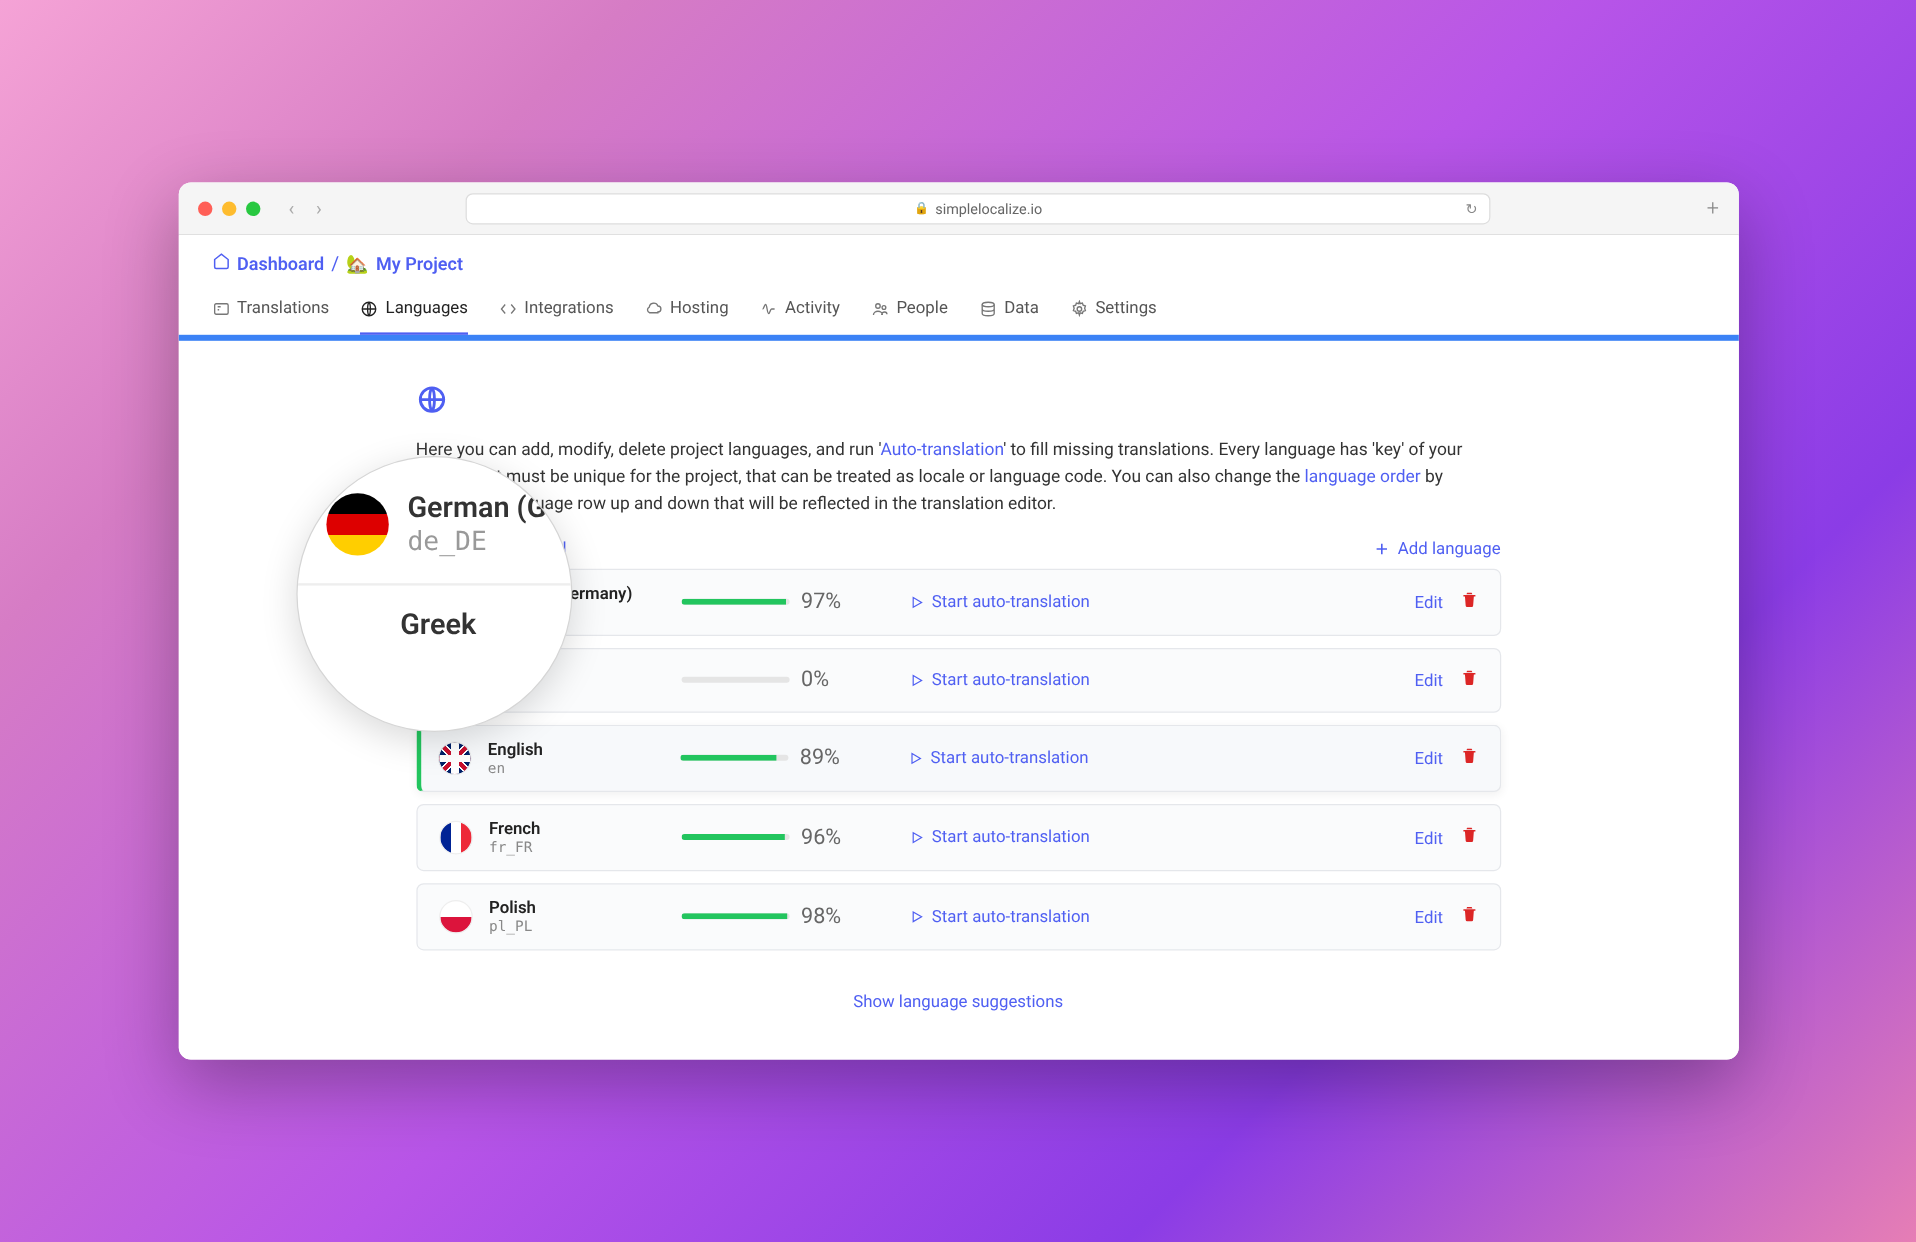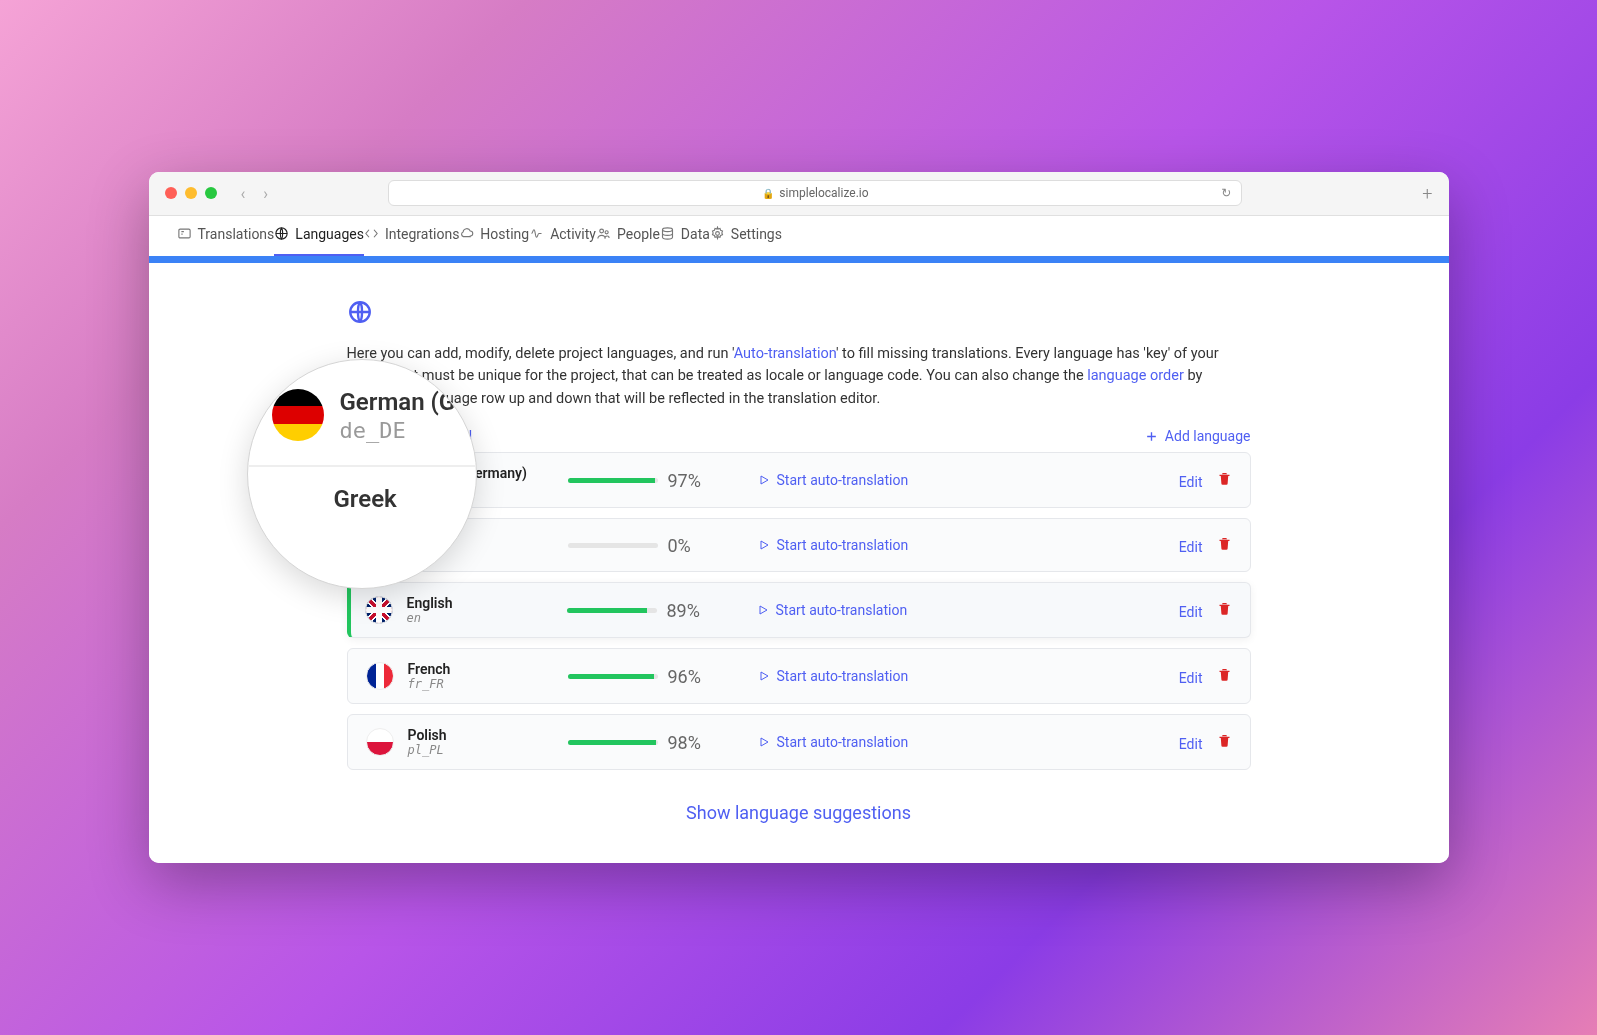--- a/index.html
+++ b/index.html
@@ -53,21 +53,21 @@
 .url-reload { position: absolute; right: 10px; color: #888; font-size: 12px; }
 .new-tab { color: #888; font-size: 18px; font-weight: 300; }
 
 .app-content { background: #fff; border-radius: 0 0 10px 10px; }
 .breadcrumb-bar { padding: 14px 28px 10px 28px; display: flex; align-items: center; gap: 6px; }
 .breadcrumb-bar a { color: #4f5ff2; text-decoration: none; font-weight: 600; font-size: 15px; }
 .breadcrumb-bar .sep { color: #4f5ff2; }
 .home-icon { color: #4f5ff2; font-size: 14px; }
 .emoji { font-size: 15px; }
 
-.tabs { display: flex; border-bottom: 7px solid #3b82f6; padding: 0 28px; }
+.tabs { display: flex; border-bottom: 5px solid #3b82f6; padding: 0 28px; gap: 26px; }
 .tab { display: flex; align-items: center; gap: 6px; padding: 10px 0 12px 0; font-size: 14px; color: #555; cursor: pointer; border-bottom: 2px solid transparent; }
 .tab.active { color: #222; border-bottom-color: #4f5ff2; }
 .tab svg, .tab-icon { width: 15px; height: 15px; }
 
 .main { padding: 36px 28px 40px 28px; max-width: 960px; margin: 0 auto; position: relative; }
 .page-header { display: flex; align-items: center; gap: 14px; margin-bottom: 14px; }
 .globe-lg { color: #4f5ff2; }
 .page-title { font-size: 28px; font-weight: 700; color: #1a1a1a; }
 .page-desc { font-size: 14.5px; color: #333; line-height: 1.55; margin-bottom: 18px; }
 .page-desc .link { color: #4f5ff2; }
@@ -81,32 +81,32 @@
   align-items: center;
   background: #fafbfc;
   border: 1px solid #e5e7eb;
   border-radius: 6px;
   padding: 12px 18px;
 }
 .lang-row.highlighted { border-left: 4px solid #22c55e; padding-left: 14px; background: #f7f9fb; box-shadow: 0 2px 8px rgba(0,0,0,0.06); }
 .flag { width: 28px; height: 28px; border-radius: 50%; margin-right: 14px; flex-shrink: 0; overflow: hidden; position: relative; border: 1px solid #eee; }
 .lang-info { width: 160px; }
 .lang-name { font-size: 14px; font-weight: 600; color: #222; }
-.lang-code { font-size: 12px; color: #888; font-family: ui-monospace, Menlo, monospace; font-style: italic; }
+.lang-code { font-size: 12px; color: #888; font-family: ui-monospace, Menlo, monospace; }
 .progress-wrap { display: flex; align-items: center; gap: 10px; width: 150px; }
 .progress-bar { width: 90px; height: 5px; background: #e5e5e5; border-radius: 3px; overflow: hidden; }
 .progress-fill { height: 100%; background: #22c55e; }
 .progress-pct { font-size: 18px; color: #666; }
 .start-auto { color: #4f5ff2; font-size: 14px; display: flex; align-items: center; gap: 7px; margin-left: 40px; cursor: pointer; }
 .row-actions { margin-left: auto; display: flex; align-items: flex-end; gap: 14px; }
 .edit-link { color: #4f5ff2; font-size: 14px; cursor: pointer; }
 .trash { color: #dc2626; cursor: pointer; }
 
 .suggestions { text-align: center; margin-top: 32px; }
-.suggestions a { color: #4f5ff2; font-size: 18px; text-decoration: none; }
+.suggestions a { color: #4f5ff2; font-size: 14px; text-decoration: none; }
 
 .magnifier {
   position: absolute;
   left: -72px;
   top: 96px;
   width: 230px;
   height: 230px;
   border-radius: 50%;
   background: #fff;
   border: 1px solid #d5d5d5;
@@ -165,20 +165,31 @@
     </div>
     <div class="url-bar">
       <span class="lock">🔒</span>
       <span>simplelocalize.io</span>
       <span class="url-reload">↻</span>
     </div>
     <span class="new-tab">+</span>
   </div>
 
   <div class="app-content">
+    <div class="breadcrumb-bar">
+      <span class="home-icon">
+        <svg width="15" height="15" viewBox="0 0 24 24" fill="none" stroke="#4f5ff2" stroke-width="2">
+            <path d="M3 10l9-7 9 7v10a2 2 0 0 1-2 2H5a2 2 0 0 1-2-2z"></path>
+          </svg>
+      </span>
+      <a href="#">Dashboard</a>
+      <span class="sep">/</span>
+      <span class="emoji">🏡</span>
+      <a href="#">My Project</a>
+    </div>
 
     <div class="tabs">
       <div class="tab">
         <svg class="tab-icon" viewBox="0 0 24 24" fill="none" stroke="#777" stroke-width="1.8">
             <rect x="3" y="5" width="18" height="14" rx="2"></rect>
             <path d="M7 9h4M7 13h2"></path>
           </svg>
         <span>Translations</span>
       </div>
       <div class="tab active">

